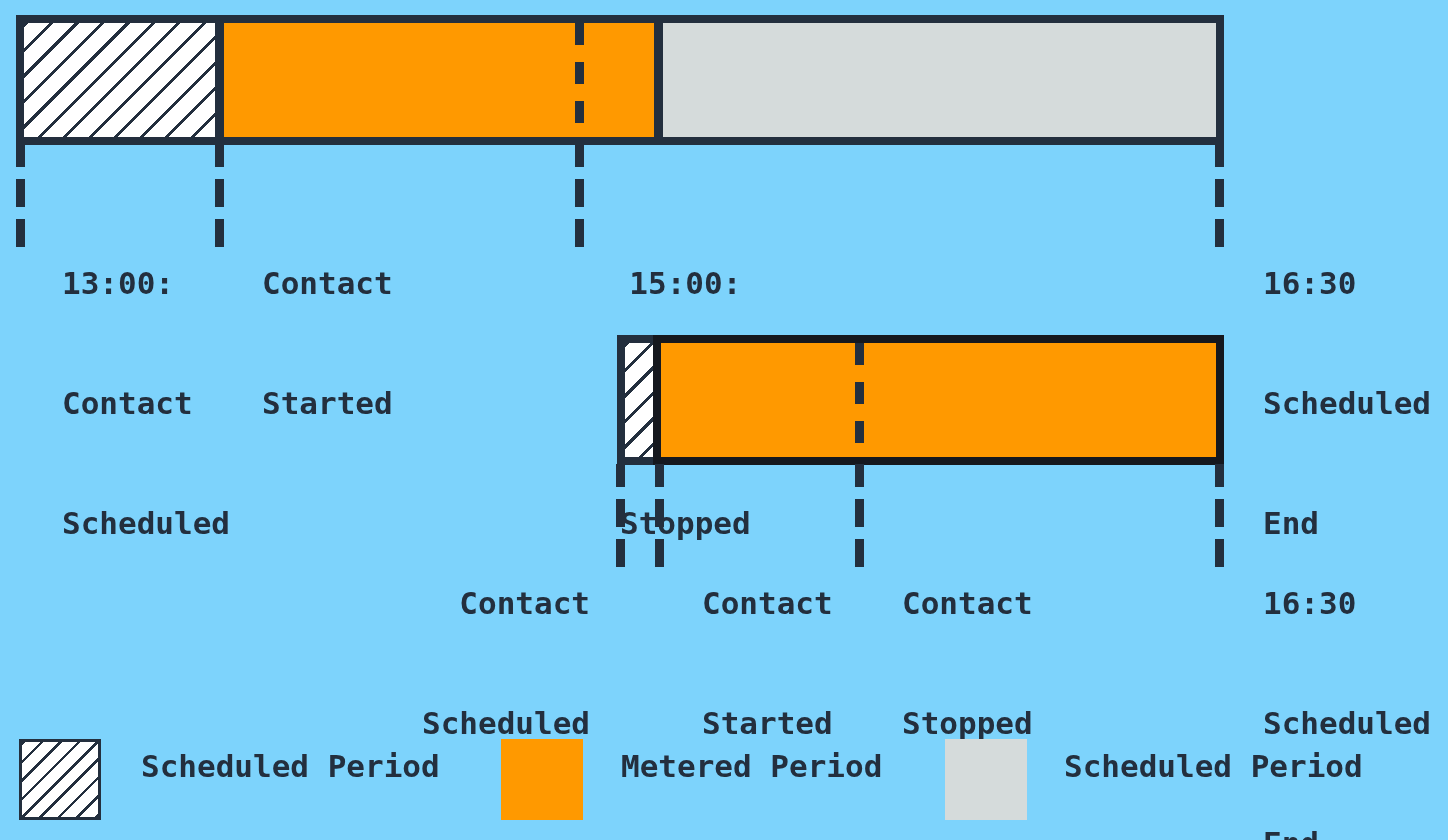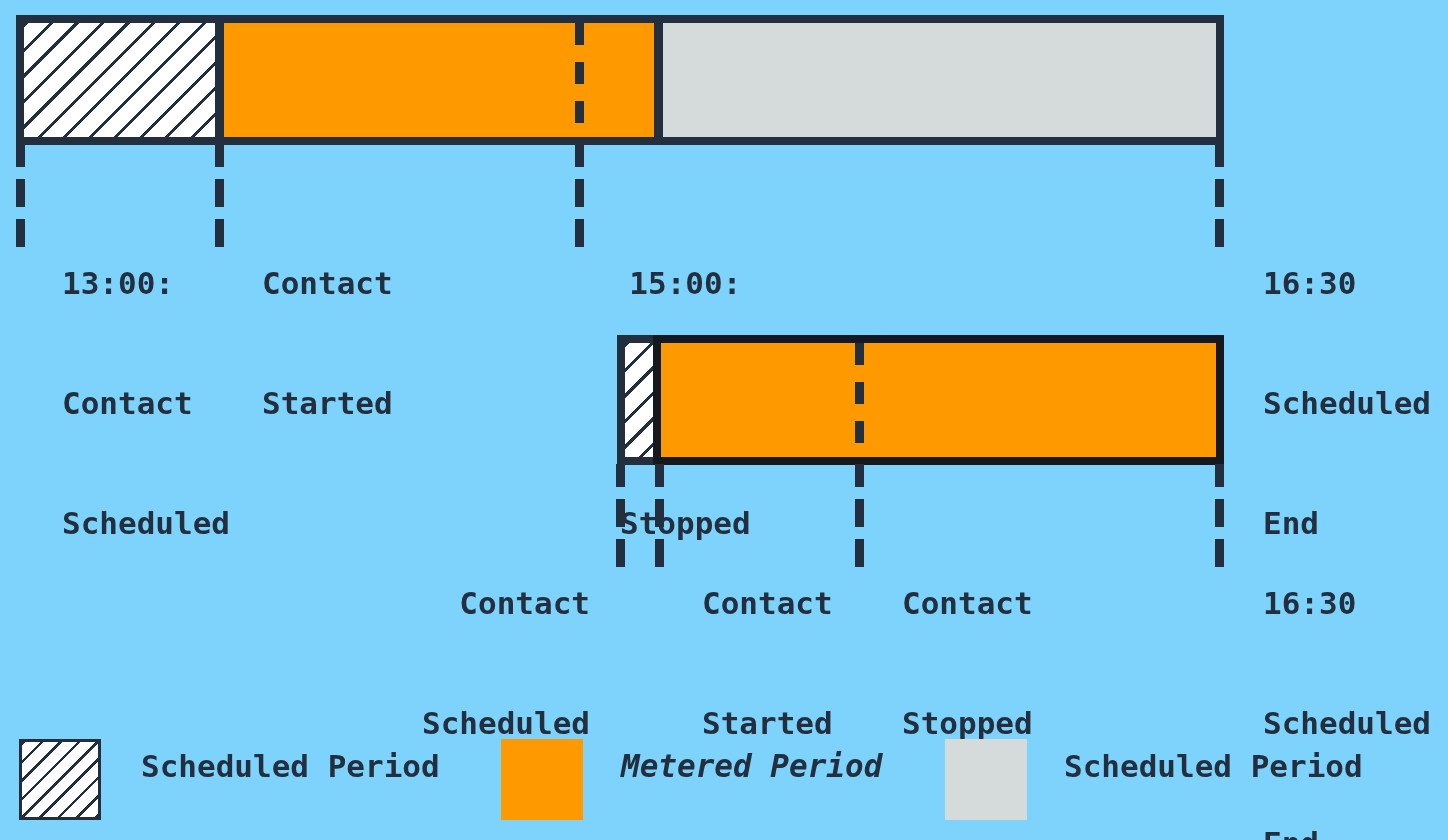--- a/index.html
+++ b/index.html
@@ -102,19 +102,19 @@
     <div>16:30</div>
     <div>Scheduled</div>
     <div>End</div>
   </div>
 
   <div>
     <div class="swatch bordered hatch-fine" style="left:19px;"></div>
     <div class="leg-lbl" style="left:141px;">Scheduled Period</div>
 
     <div class="swatch fill-orange" style="left:501px;"></div>
-    <div class="leg-lbl" style="left:621px;font-style:italic;">Metered Period</div>
+    <div class="leg-lbl" style="left:621px;">Metered Period</div>
 
     <div class="swatch fill-gray" style="left:945px;"></div>
     <div class="leg-lbl" style="left:1064px;">Scheduled Period</div>
   </div>
 
 </div>
 
 </body></html>

